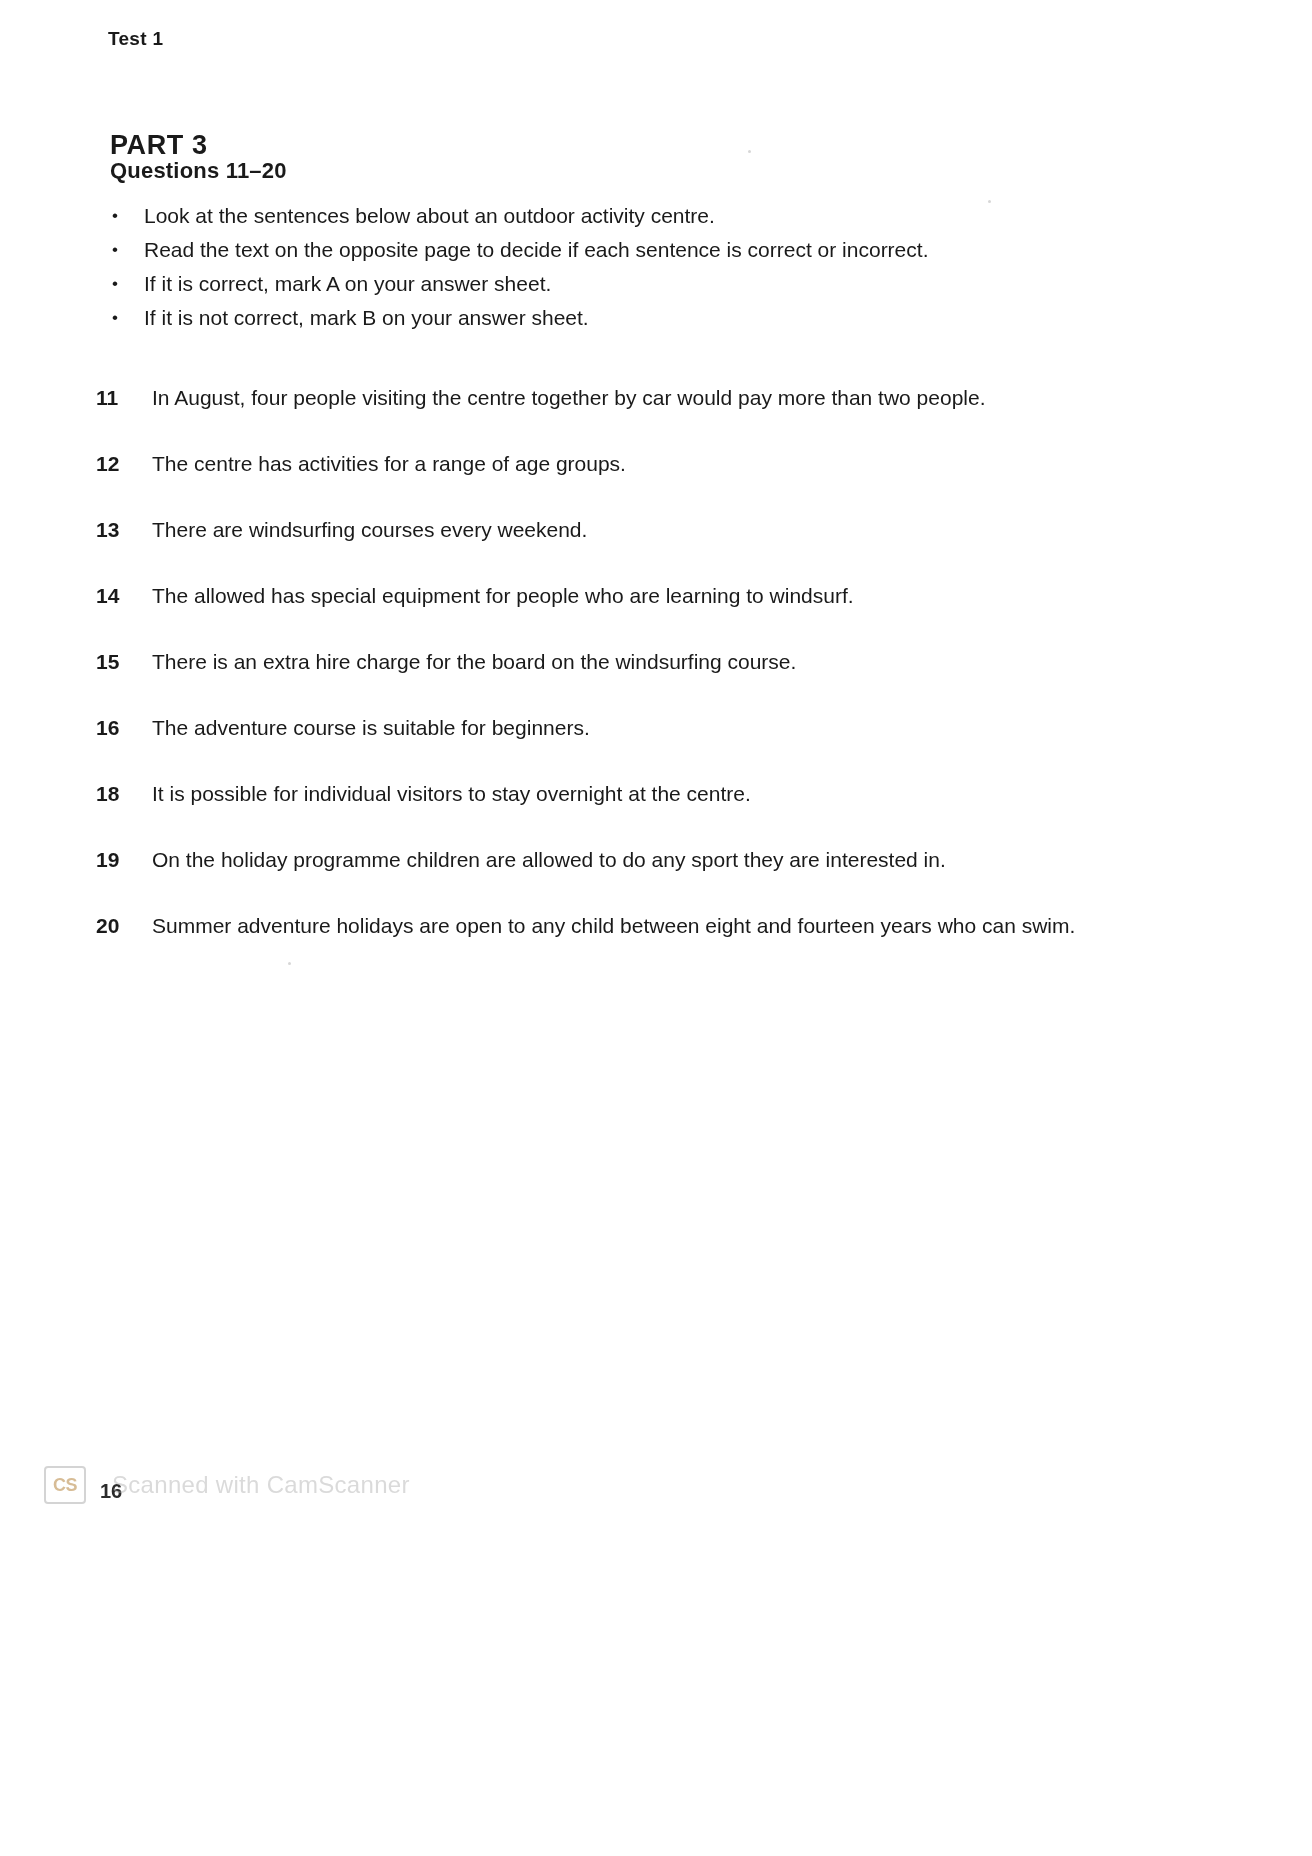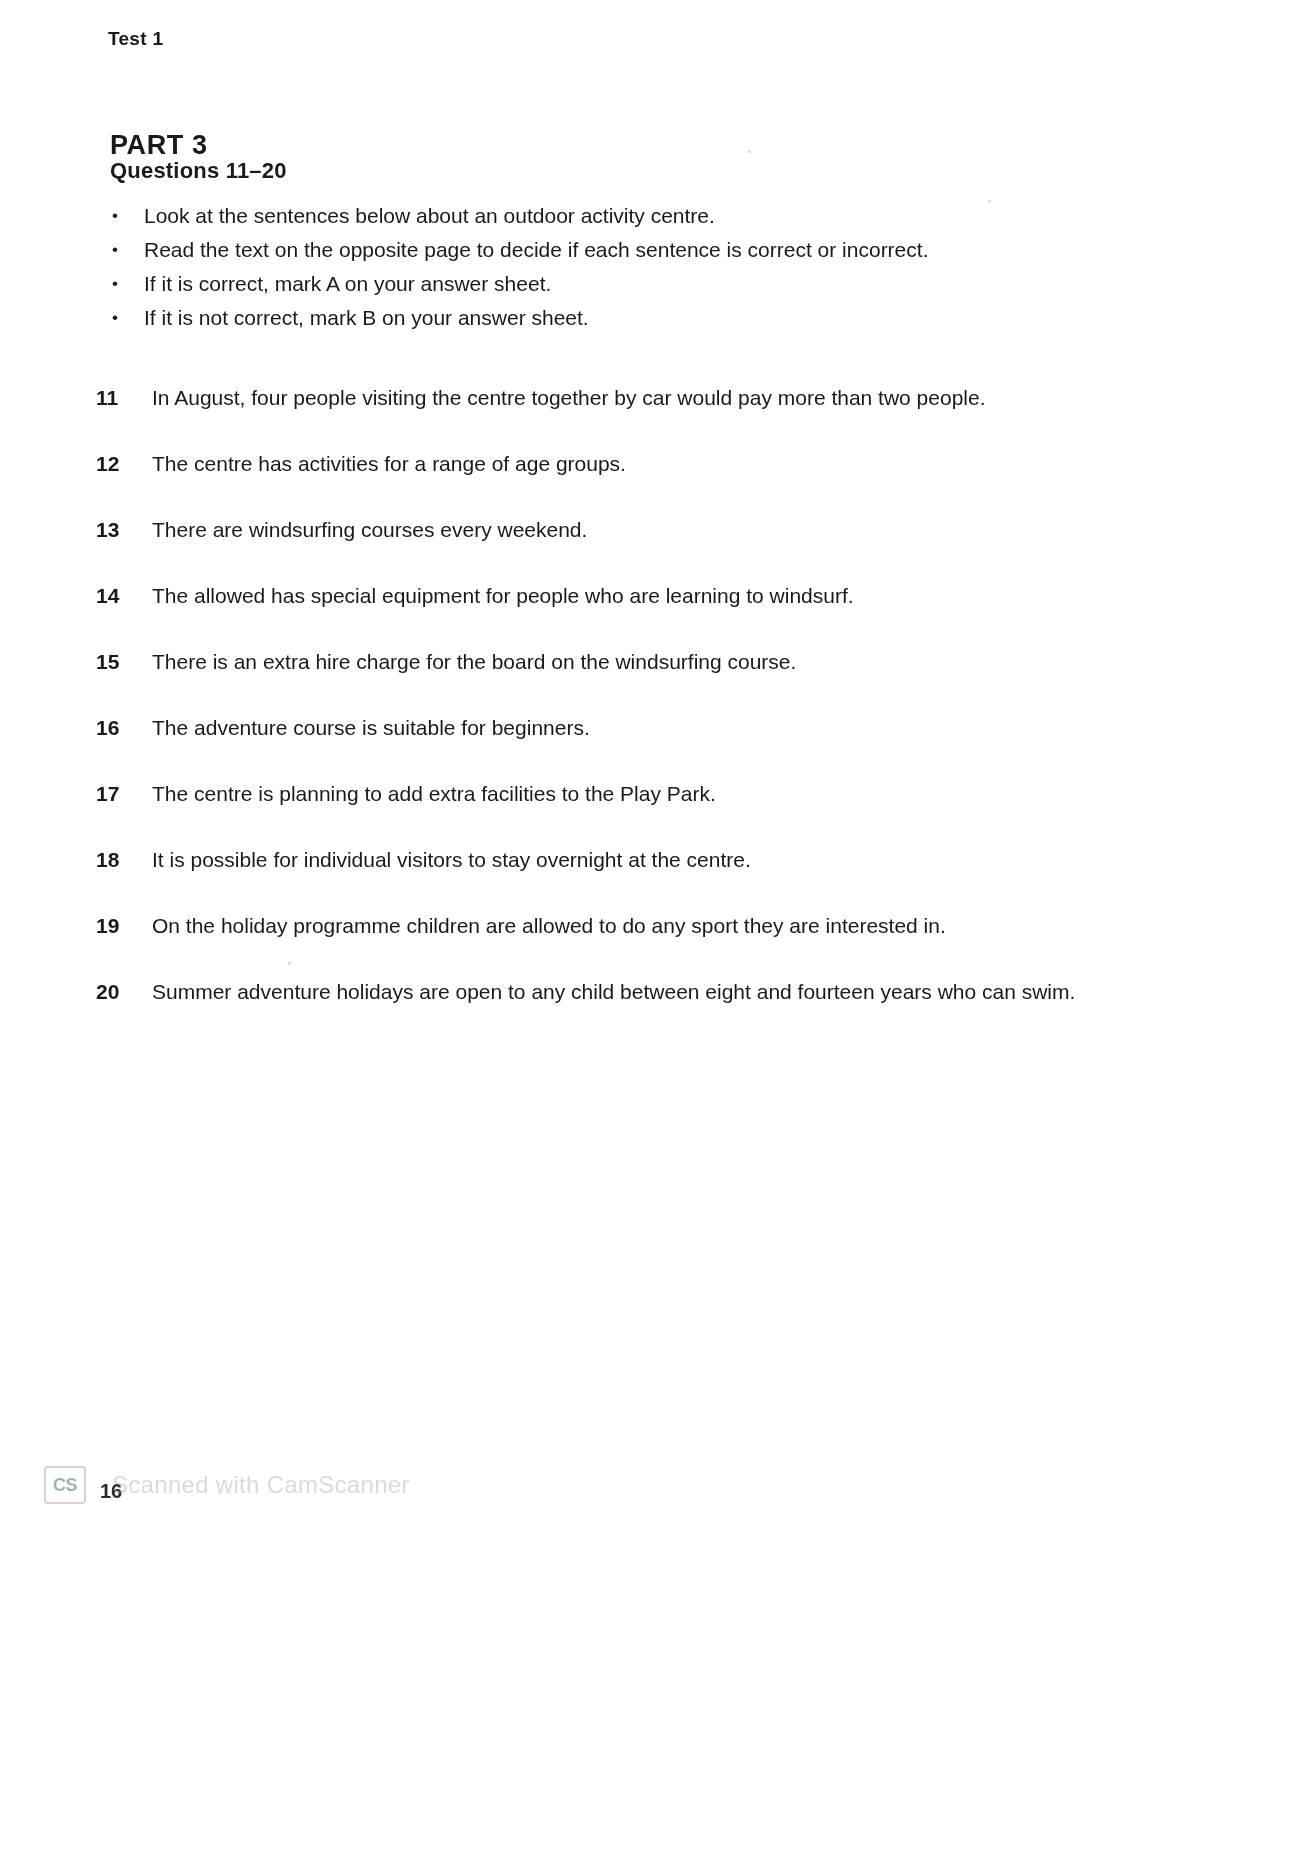--- a/index.html
+++ b/index.html
@@ -111,21 +111,21 @@
     top: 1466px;
     display: flex;
     align-items: center;
     opacity: 0.42;
   }
   .cs-badge {
     width: 38px;
     height: 34px;
     border: 2px solid #9a9a9a;
     border-radius: 4px;
-    color: #14532d;
+    color: #a16207;
     font-size: 18px;
     font-weight: bold;
     display: flex;
     align-items: center;
     justify-content: center;
     letter-spacing: -0.5px;
   }
   .cs-text {
     margin-left: 26px;
     font-size: 24px;
@@ -188,24 +188,20 @@
       </div>
       <div class="q-row">
         <div class="q-num">15</div>
         <div class="q-text">There is an extra hire charge for the board on the windsurfing course.</div>
       </div>
       <div class="q-row">
         <div class="q-num">16</div>
         <div class="q-text">The adventure course is suitable for beginners.</div>
       </div>
       <div class="q-row">
-        <div class="q-num">17</div>
-        <div class="q-text">The centre is planning to add extra facilities to the Play Park.</div>
-      </div>
-      <div class="q-row">
         <div class="q-num">18</div>
         <div class="q-text">It is possible for individual visitors to stay overnight at the centre.</div>
       </div>
       <div class="q-row">
         <div class="q-num">19</div>
         <div class="q-text">On the holiday programme children are allowed to do any sport they are interested in.</div>
       </div>
       <div class="q-row">
         <div class="q-num">20</div>
         <div class="q-text">Summer adventure holidays are open to any child between eight and fourteen years who can swim.</div>

